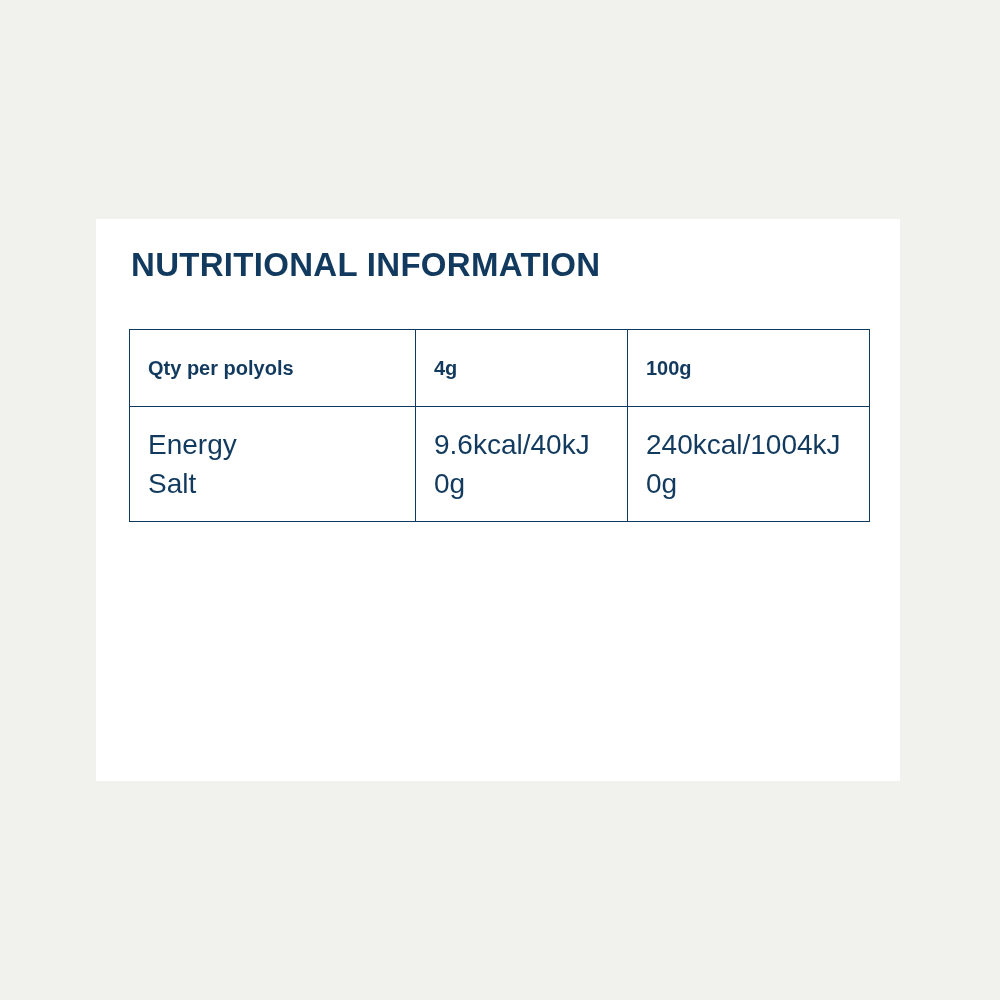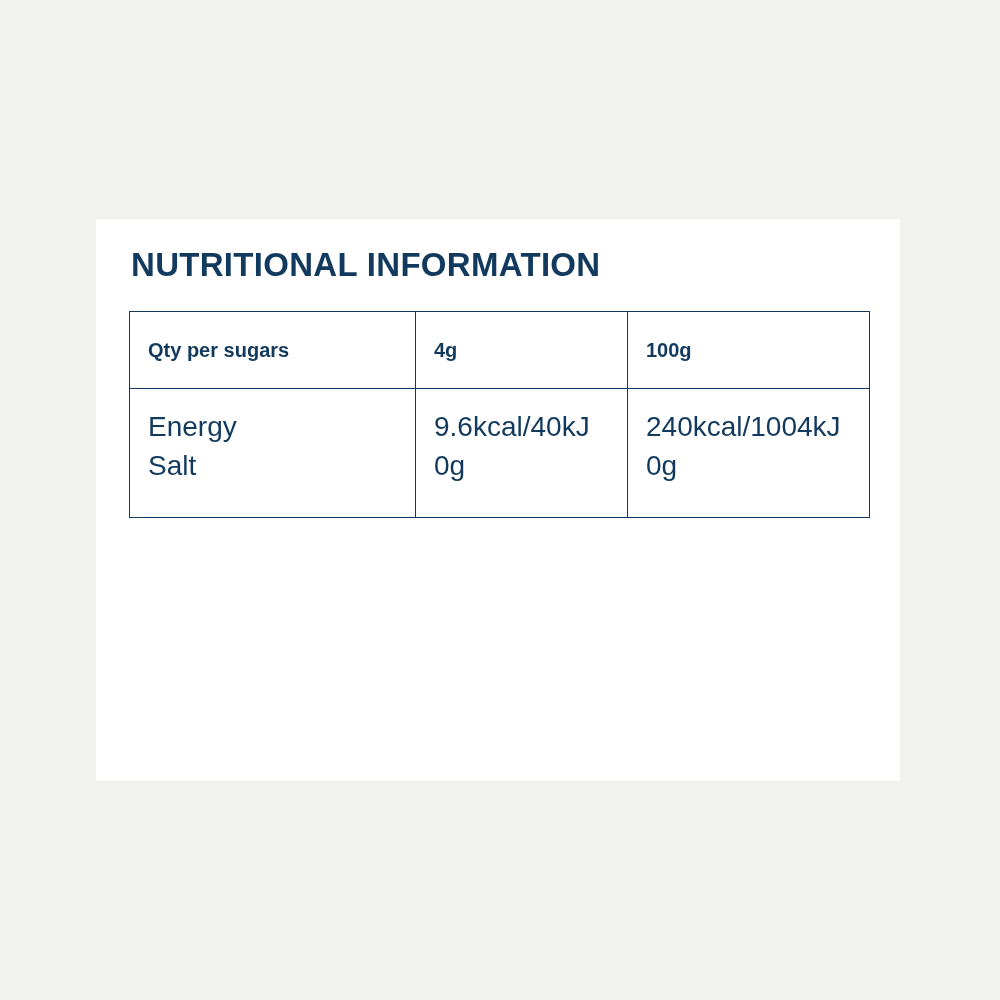--- a/index.html
+++ b/index.html
@@ -30,21 +30,21 @@
     position: absolute;
     left: 33px;
     top: 28px;
     right: 28px;
   }
   .panel-title {
     font-size: 33px;
     font-weight: bold;
     letter-spacing: 0.3px;
     color: #123a5e;
-    margin: 0 0 28px 2px;
+    margin: 0 0 46px 2px;
     line-height: 1.1;
   }
   table.nutri {
     border-collapse: collapse;
     width: 740px;
     table-layout: fixed;
   }
   table.nutri th,
   table.nutri td {
     border: 1px solid #123a5e;
@@ -65,21 +65,21 @@
     padding: 0 0 0 18px;
     height: 39px;
     border-top: none;
     border-bottom: none;
     line-height: 1.25;
   }
   table.nutri tbody tr:first-child td {
     padding-top: 18px;
   }
   table.nutri tbody tr:last-child td {
-    padding-bottom: 32px;
+    padding-bottom: 18px;
     border-bottom: 1px solid #123a5e;
   }
   .col-label { width: 286px; }
   .col-serving { width: 212px; }
   .col-hundred { width: 242px; }
 </style>
 </head>
 <body>
 
 <div class="stage">
@@ -88,21 +88,21 @@
       <h1 class="panel-title">NUTRITIONAL INFORMATION</h1>
 
       <table class="nutri">
         <colgroup>
           <col class="col-label">
           <col class="col-serving">
           <col class="col-hundred">
         </colgroup>
         <thead>
           <tr>
-            <th>Qty per sugars</th>
+            <th>Qty per polyols</th>
             <th>4g</th>
             <th>100g</th>
           </tr>
         </thead>
         <tbody>
           <tr>
             <td>Energy</td>
             <td>9.6kcal/40kJ</td>
             <td>240kcal/1004kJ</td>
           </tr>

